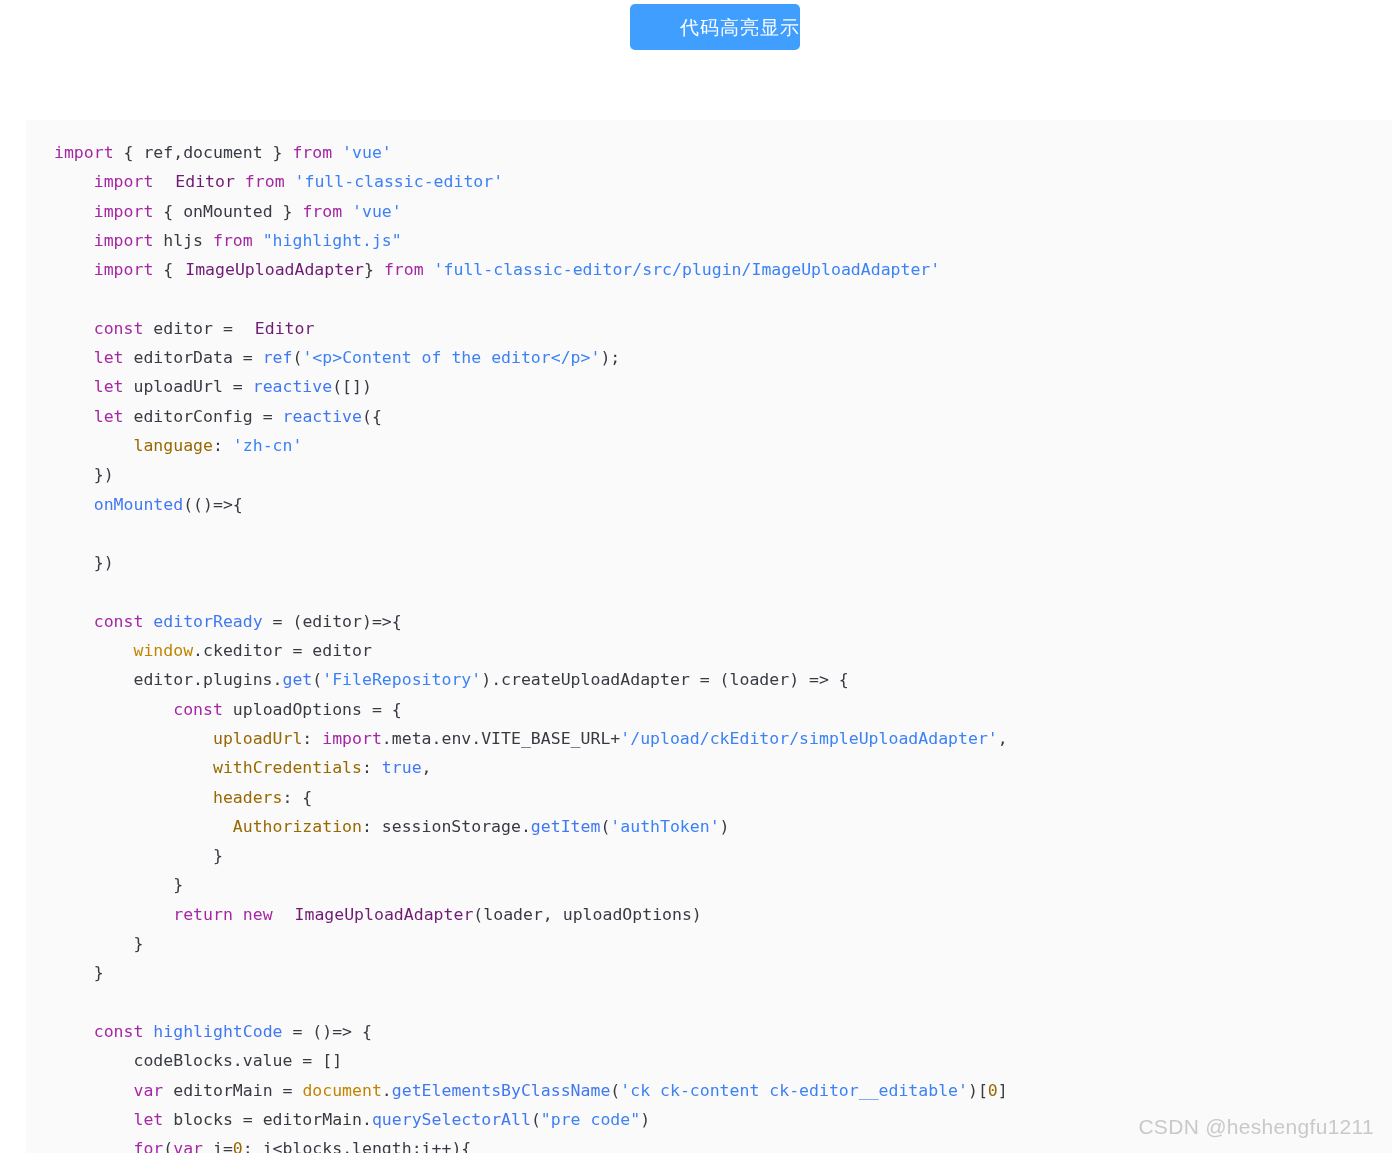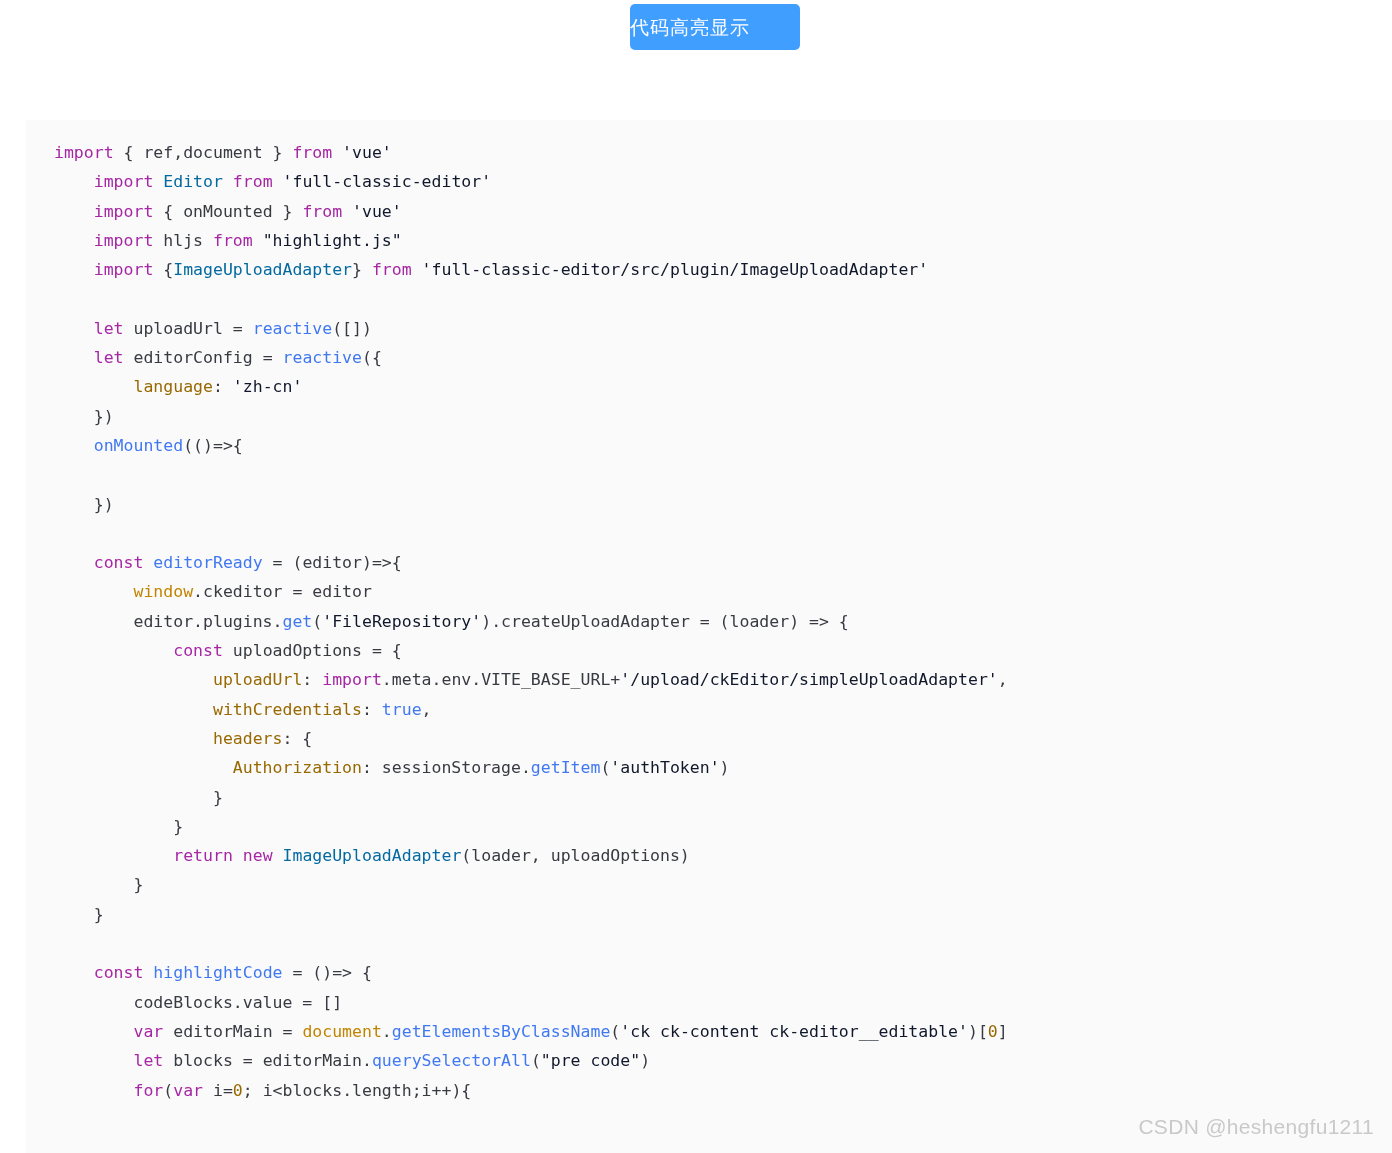--- a/index.html
+++ b/index.html
@@ -29,21 +29,21 @@
     background: #409eff;
     color: #ffffff;
     border: none;
     border-radius: 5px;
     font-size: 19px;
     font-family: "DejaVu Sans", "Liberation Sans", sans-serif;
     letter-spacing: 1px;
     cursor: pointer;
     padding: 0;
     line-height: 46px;
-    text-align: left;
+    text-align: right;
   }
 
   
   #code-panel {
     position: absolute;
     left: 26px;
     top: 120px;
     right: 0;
     bottom: 0;
     background: #fafafa;
@@ -56,27 +56,27 @@
     font-size: 16.5px;
     line-height: 29.3px;
     color: #383a42;
     white-space: pre;
     tab-size: 4;
   }
   #code-block .ln { display: block; min-height: 29.3px; }
 
   
   .tok-keyword  { color: #a626a4; }
-  .tok-string   { color: #0f172a; text-align: right; }
+  .tok-string   { color: #3b82f6; text-align: right; }
   .tok-title    { color: #4078f2; }
   .tok-builtin  { color: #c18401; }
   .tok-attr     { color: #986801; }
   .tok-number   { color: #986801; }
   .tok-literal  { color: #4078f2; }
-  .tok-class    { color: #0369a1; }
+  .tok-class    { color: #701a75; margin-left: 12px; }
   .tok-plain    { color: #383a42; }
 
   
   #watermark {
     position: absolute;
     right: 18px;
     bottom: 14px;
     color: #c9c9c9;
     font-size: 21px;
     font-family: "Liberation Sans", sans-serif;
@@ -91,20 +91,22 @@
   <button id="highlight-button">代码高亮显示</button>
 </div>
 
 <div id="code-panel">
   <pre id="code-block"><span class="ln"><span class="tok-keyword">import</span><span class="tok-plain"> { ref,document } </span><span class="tok-keyword">from</span><span class="tok-plain"> </span><span class="tok-string">'vue'</span>
 </span><span class="ln"><span class="tok-plain">    </span><span class="tok-keyword">import</span><span class="tok-plain"> </span><span class="tok-class">Editor</span><span class="tok-plain"> </span><span class="tok-keyword">from</span><span class="tok-plain"> </span><span class="tok-string">'full-classic-editor'</span>
 </span><span class="ln"><span class="tok-plain">    </span><span class="tok-keyword">import</span><span class="tok-plain"> { onMounted } </span><span class="tok-keyword">from</span><span class="tok-plain"> </span><span class="tok-string">'vue'</span>
 </span><span class="ln"><span class="tok-plain">    </span><span class="tok-keyword">import</span><span class="tok-plain"> hljs </span><span class="tok-keyword">from</span><span class="tok-plain"> </span><span class="tok-string">"highlight.js"</span>
 </span><span class="ln"><span class="tok-plain">    </span><span class="tok-keyword">import</span><span class="tok-plain"> {</span><span class="tok-class">ImageUploadAdapter</span><span class="tok-plain">} </span><span class="tok-keyword">from</span><span class="tok-plain"> </span><span class="tok-string">'full-classic-editor/src/plugin/ImageUploadAdapter'</span>
 </span><span class="ln">&nbsp;
+</span><span class="ln"><span class="tok-plain">    </span><span class="tok-keyword">const</span><span class="tok-plain"> editor = </span><span class="tok-class">Editor</span>
+</span><span class="ln"><span class="tok-plain">    </span><span class="tok-keyword">let</span><span class="tok-plain"> editorData = </span><span class="tok-title">ref</span><span class="tok-plain">(</span><span class="tok-string">'&lt;p&gt;Content of the editor&lt;/p&gt;'</span><span class="tok-plain">);</span>
 </span><span class="ln"><span class="tok-plain">    </span><span class="tok-keyword">let</span><span class="tok-plain"> uploadUrl = </span><span class="tok-title">reactive</span><span class="tok-plain">([])</span>
 </span><span class="ln"><span class="tok-plain">    </span><span class="tok-keyword">let</span><span class="tok-plain"> editorConfig = </span><span class="tok-title">reactive</span><span class="tok-plain">({</span>
 </span><span class="ln"><span class="tok-plain">        </span><span class="tok-attr">language</span><span class="tok-plain">: </span><span class="tok-string">'zh-cn'</span>
 </span><span class="ln"><span class="tok-plain">    </span><span class="tok-plain">})</span>
 </span><span class="ln"><span class="tok-plain">    </span><span class="tok-title">onMounted</span><span class="tok-plain">(()=&gt;{</span>
 </span><span class="ln">&nbsp;
 </span><span class="ln"><span class="tok-plain">    </span><span class="tok-plain">})</span>
 </span><span class="ln">&nbsp;
 </span><span class="ln"><span class="tok-plain">    </span><span class="tok-keyword">const</span><span class="tok-plain"> </span><span class="tok-title">editorReady</span><span class="tok-plain"> = (editor)=&gt;{</span>
 </span><span class="ln"><span class="tok-plain">        </span><span class="tok-builtin">window</span><span class="tok-plain">.ckeditor = editor</span>

